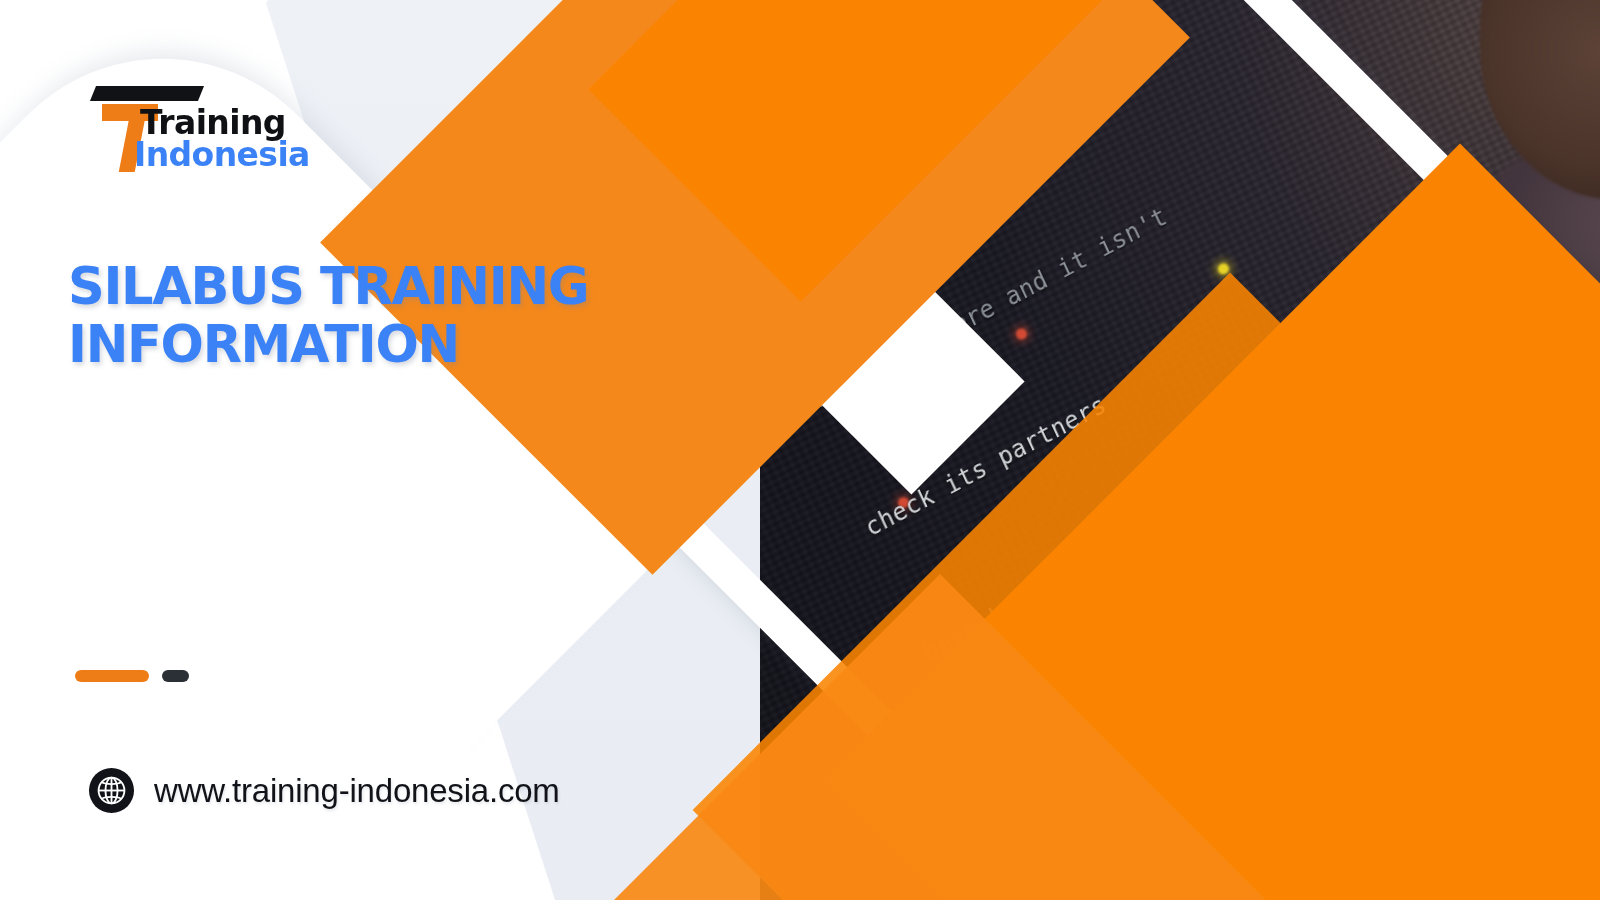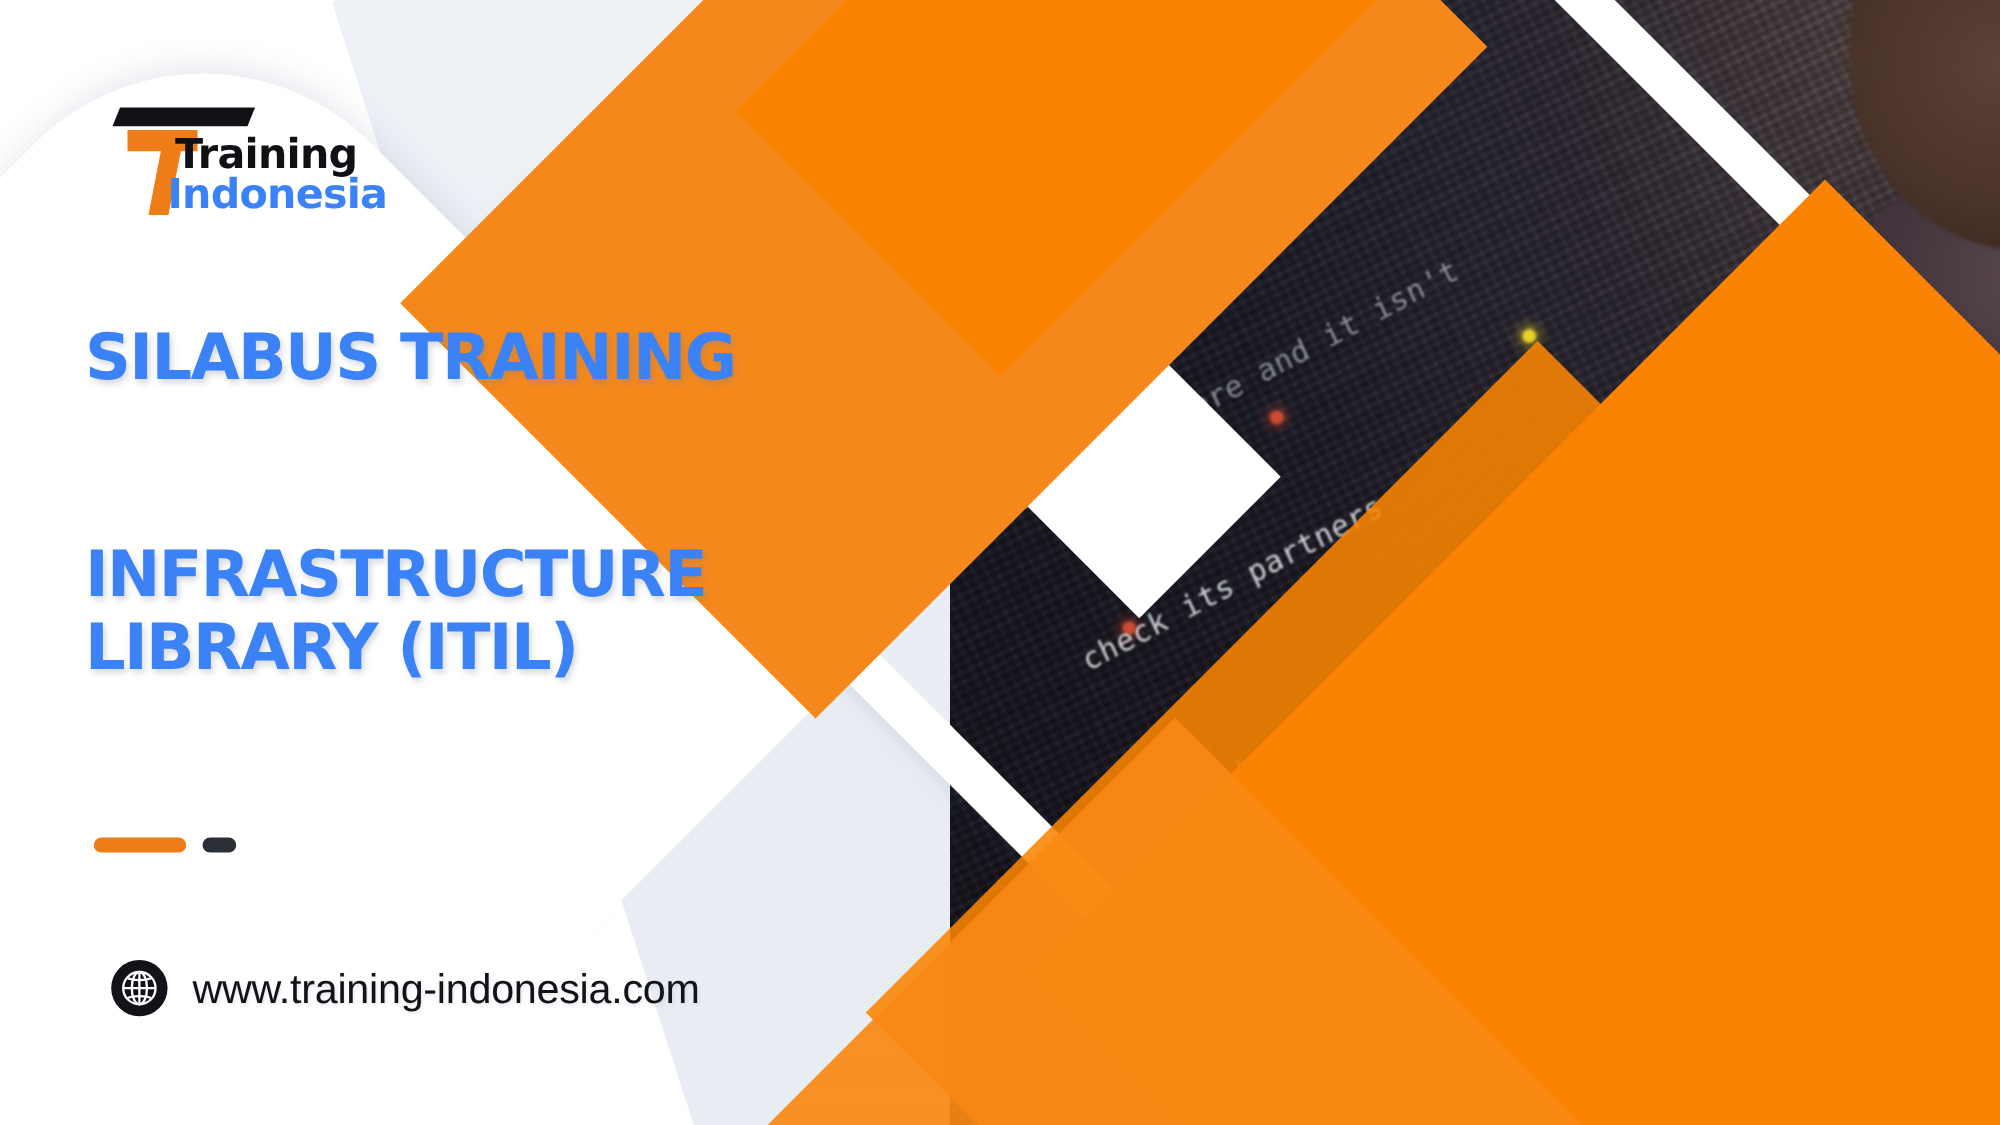--- a/index.html
+++ b/index.html
@@ -282,24 +282,24 @@
       <div class="logo-seven">
         <div class="hz"></div>
         <div class="dg"></div>
       </div>
       <div class="logo-word1">Training</div>
       <div class="logo-word2">Indonesia</div>
     </div>
 
     <h1 class="headline">
       <span>SILABUS TRAINING</span><br>
+      <span>INFORMATION</span><br>
       <br>
       <br>
-      <span>INFRASTRUCTURE</span><br>
-      <span>LIBRARY (ITIL)</span><br>
+      <br>
     </h1>
 
     <div class="divider">
       <span class="bar-orange"></span>
       <span class="bar-dark"></span>
     </div>
 
     <div class="website">
       <svg class="globe" viewBox="0 0 48 48">
         <circle cx="24" cy="24" r="23" fill="#111318"></circle>

